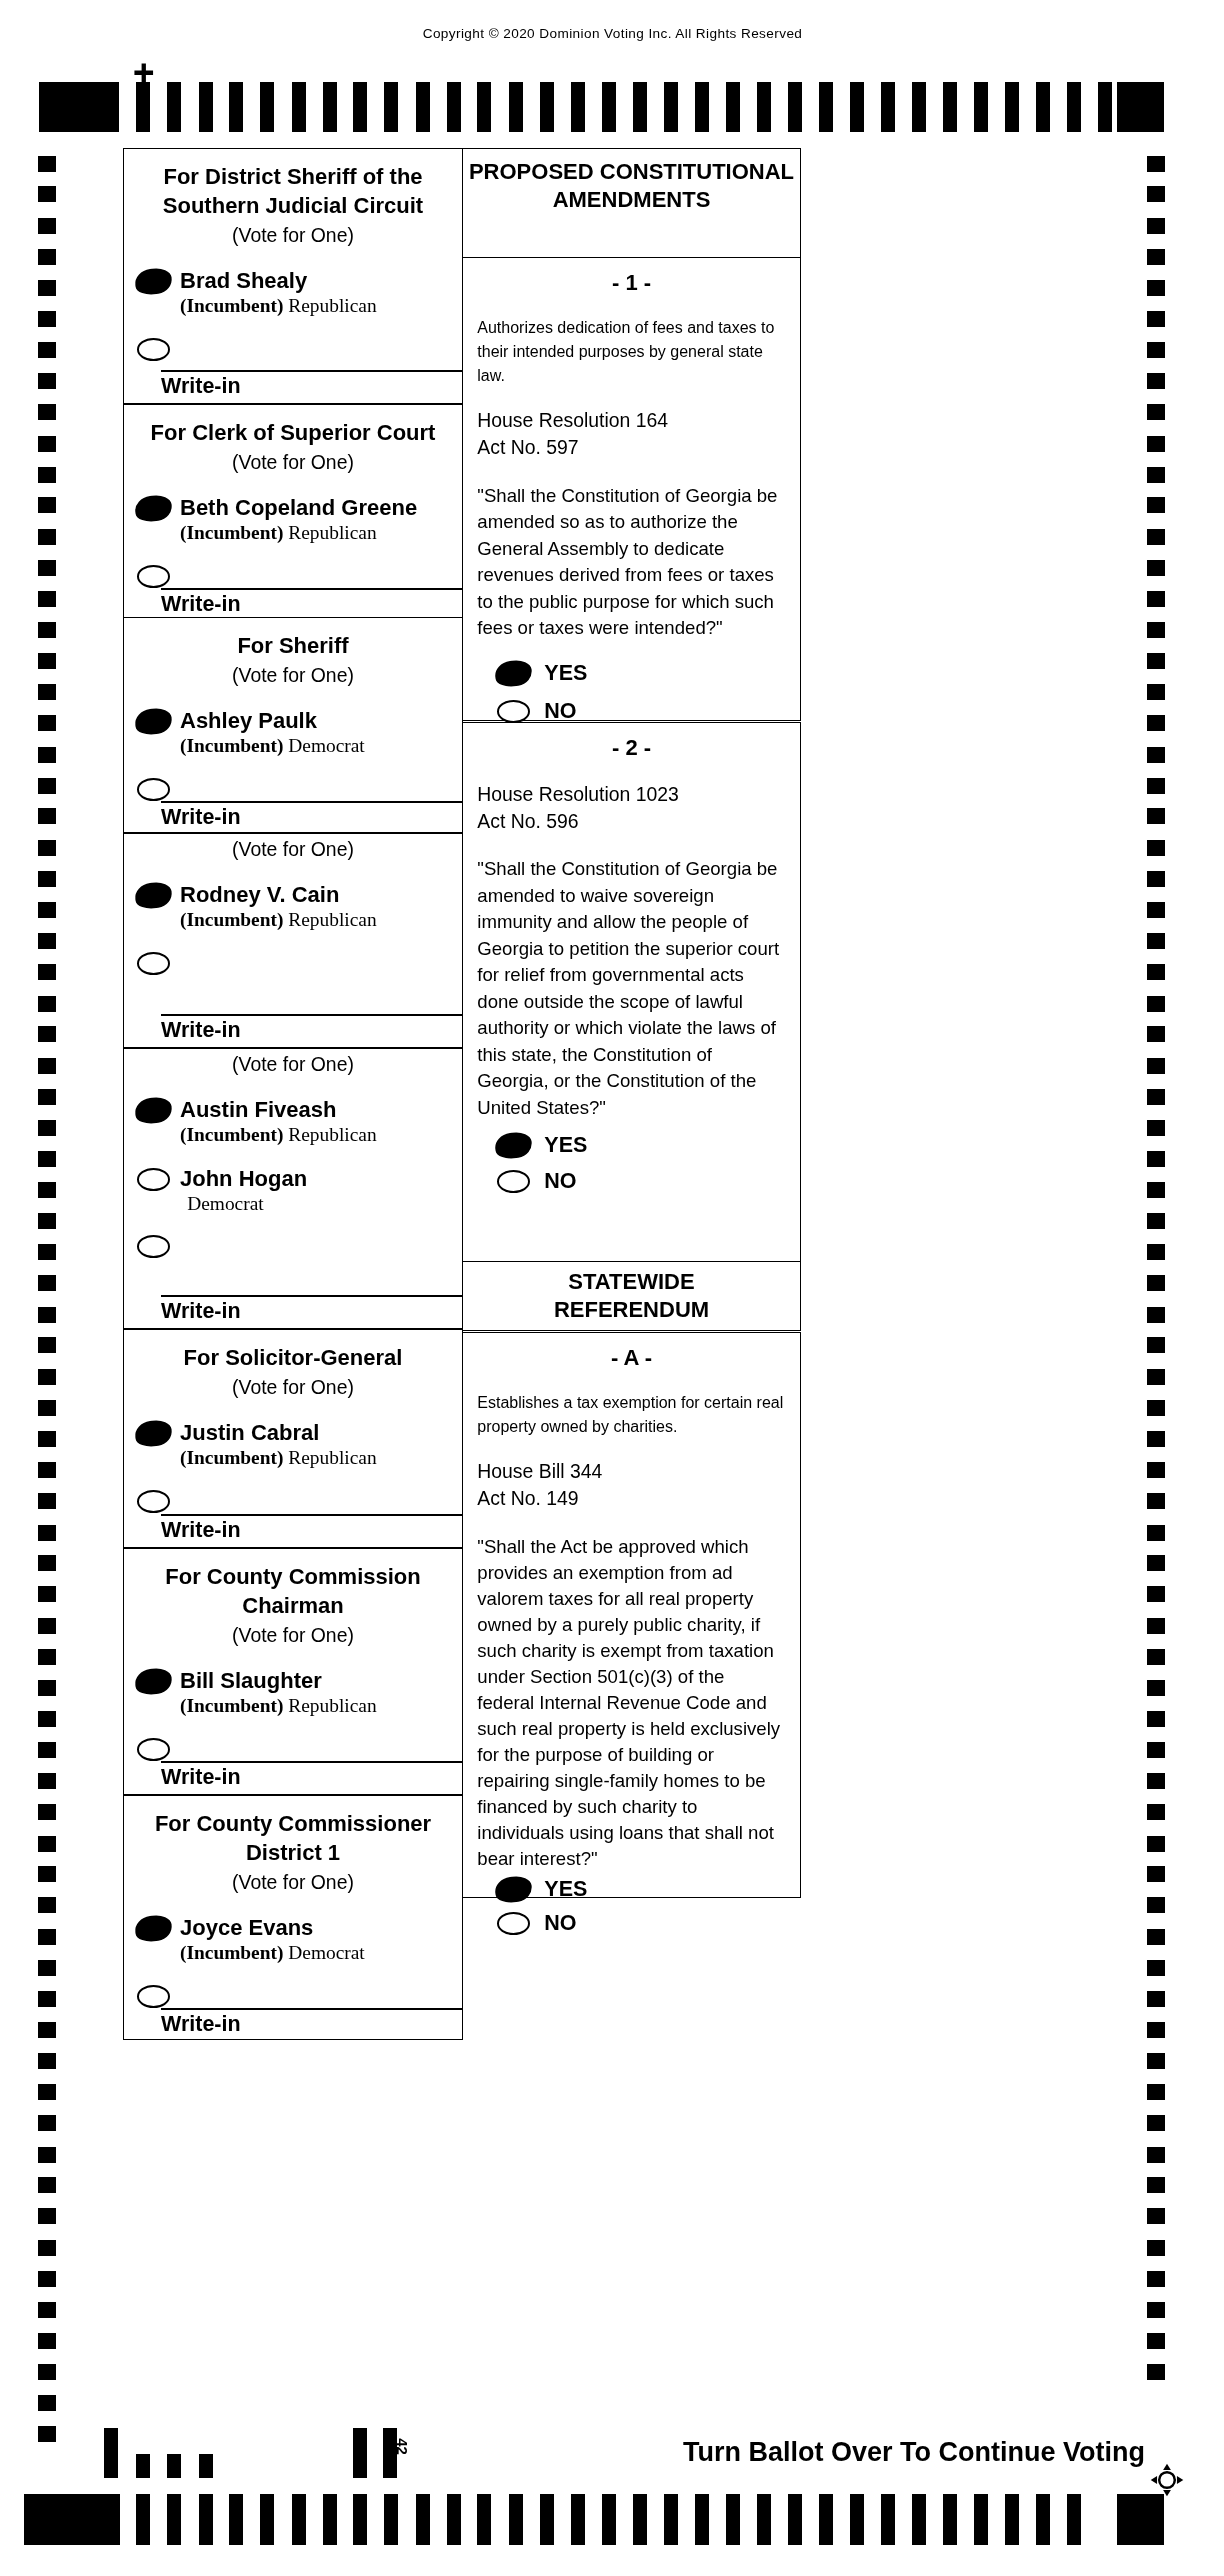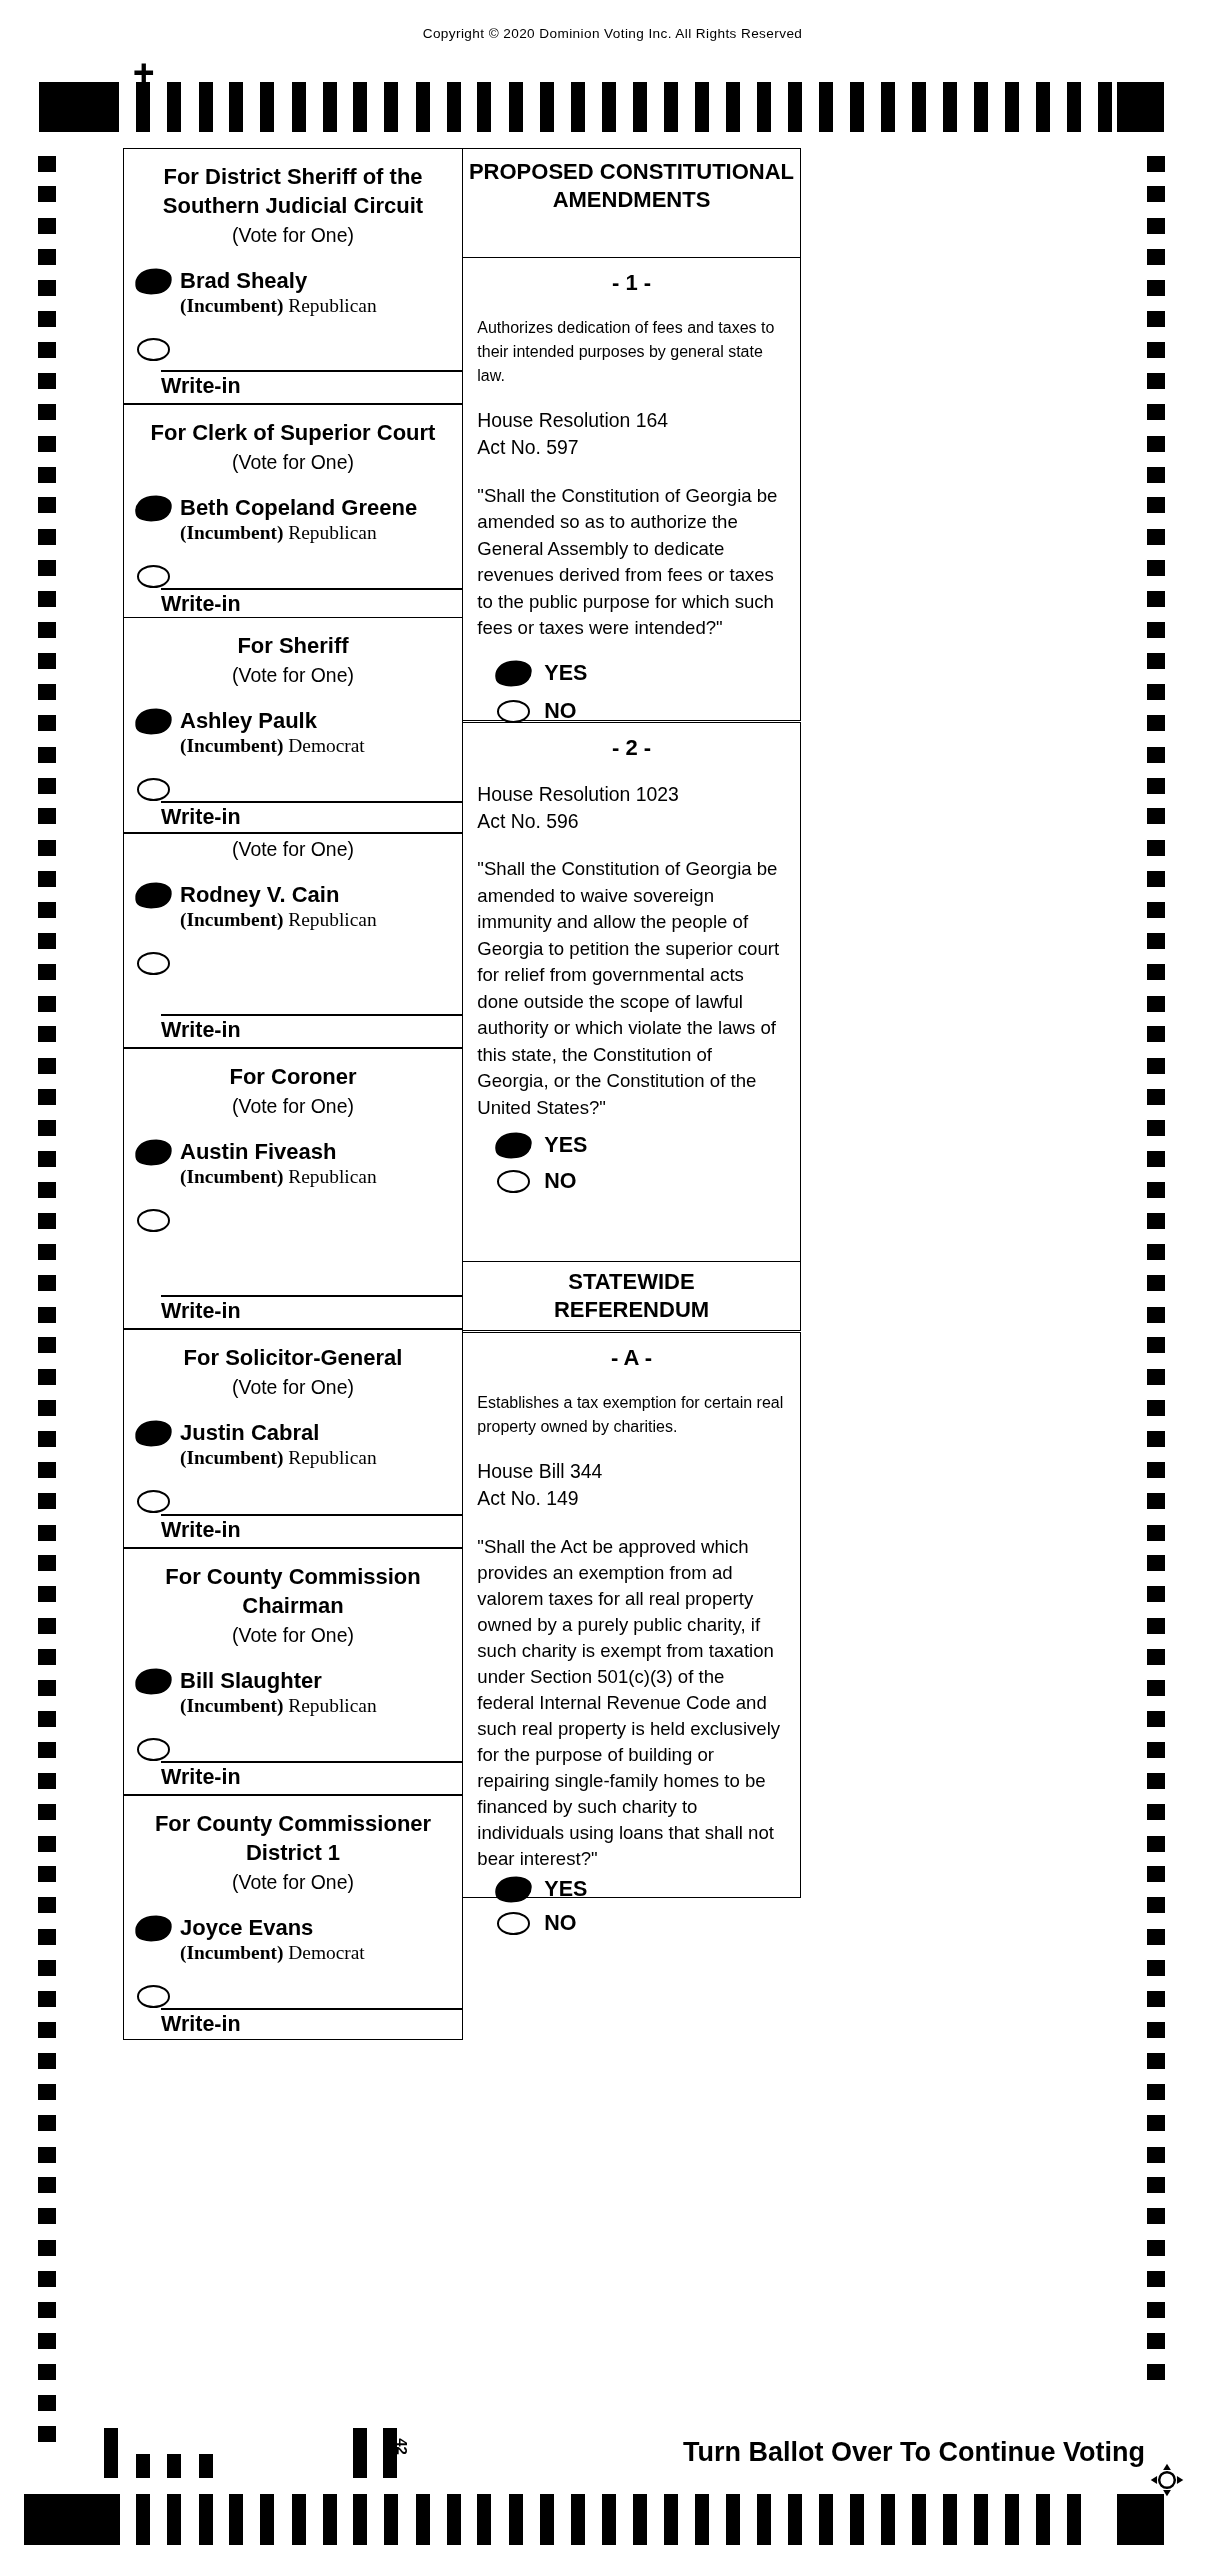--- a/index.html
+++ b/index.html
@@ -364,27 +364,33 @@
     <div class="oval-row">
       <div class="oval"></div>
     </div>
     <div class="writein">
       <div class="writein-line"></div>
       <div class="writein-label">Write-in</div>
     </div>
   </section>
 
   <section class="box col-l" style="top:1048px;height:281px">
-    <div class="c-title">For Coroner</div>
     <div class="c-vote">(Vote for One)</div>
     <div class="cand">
       <div class="oval filled"></div>
       <div class="cand-text">
         <div class="cand-name">Austin Fiveash</div>
         <div class="cand-detail"><b>(Incumbent)</b> <span>Republican</span></div>
+      </div>
+    </div>
+    <div class="cand second">
+      <div class="oval"></div>
+      <div class="cand-text">
+        <div class="cand-name">John Hogan</div>
+        <div class="cand-detail" style="margin-left:7.2px"><span>Democrat</span></div>
       </div>
     </div>
     <div class="oval-row">
       <div class="oval"></div>
     </div>
     <div class="writein">
       <div class="writein-line"></div>
       <div class="writein-label">Write-in</div>
     </div>
   </section>

